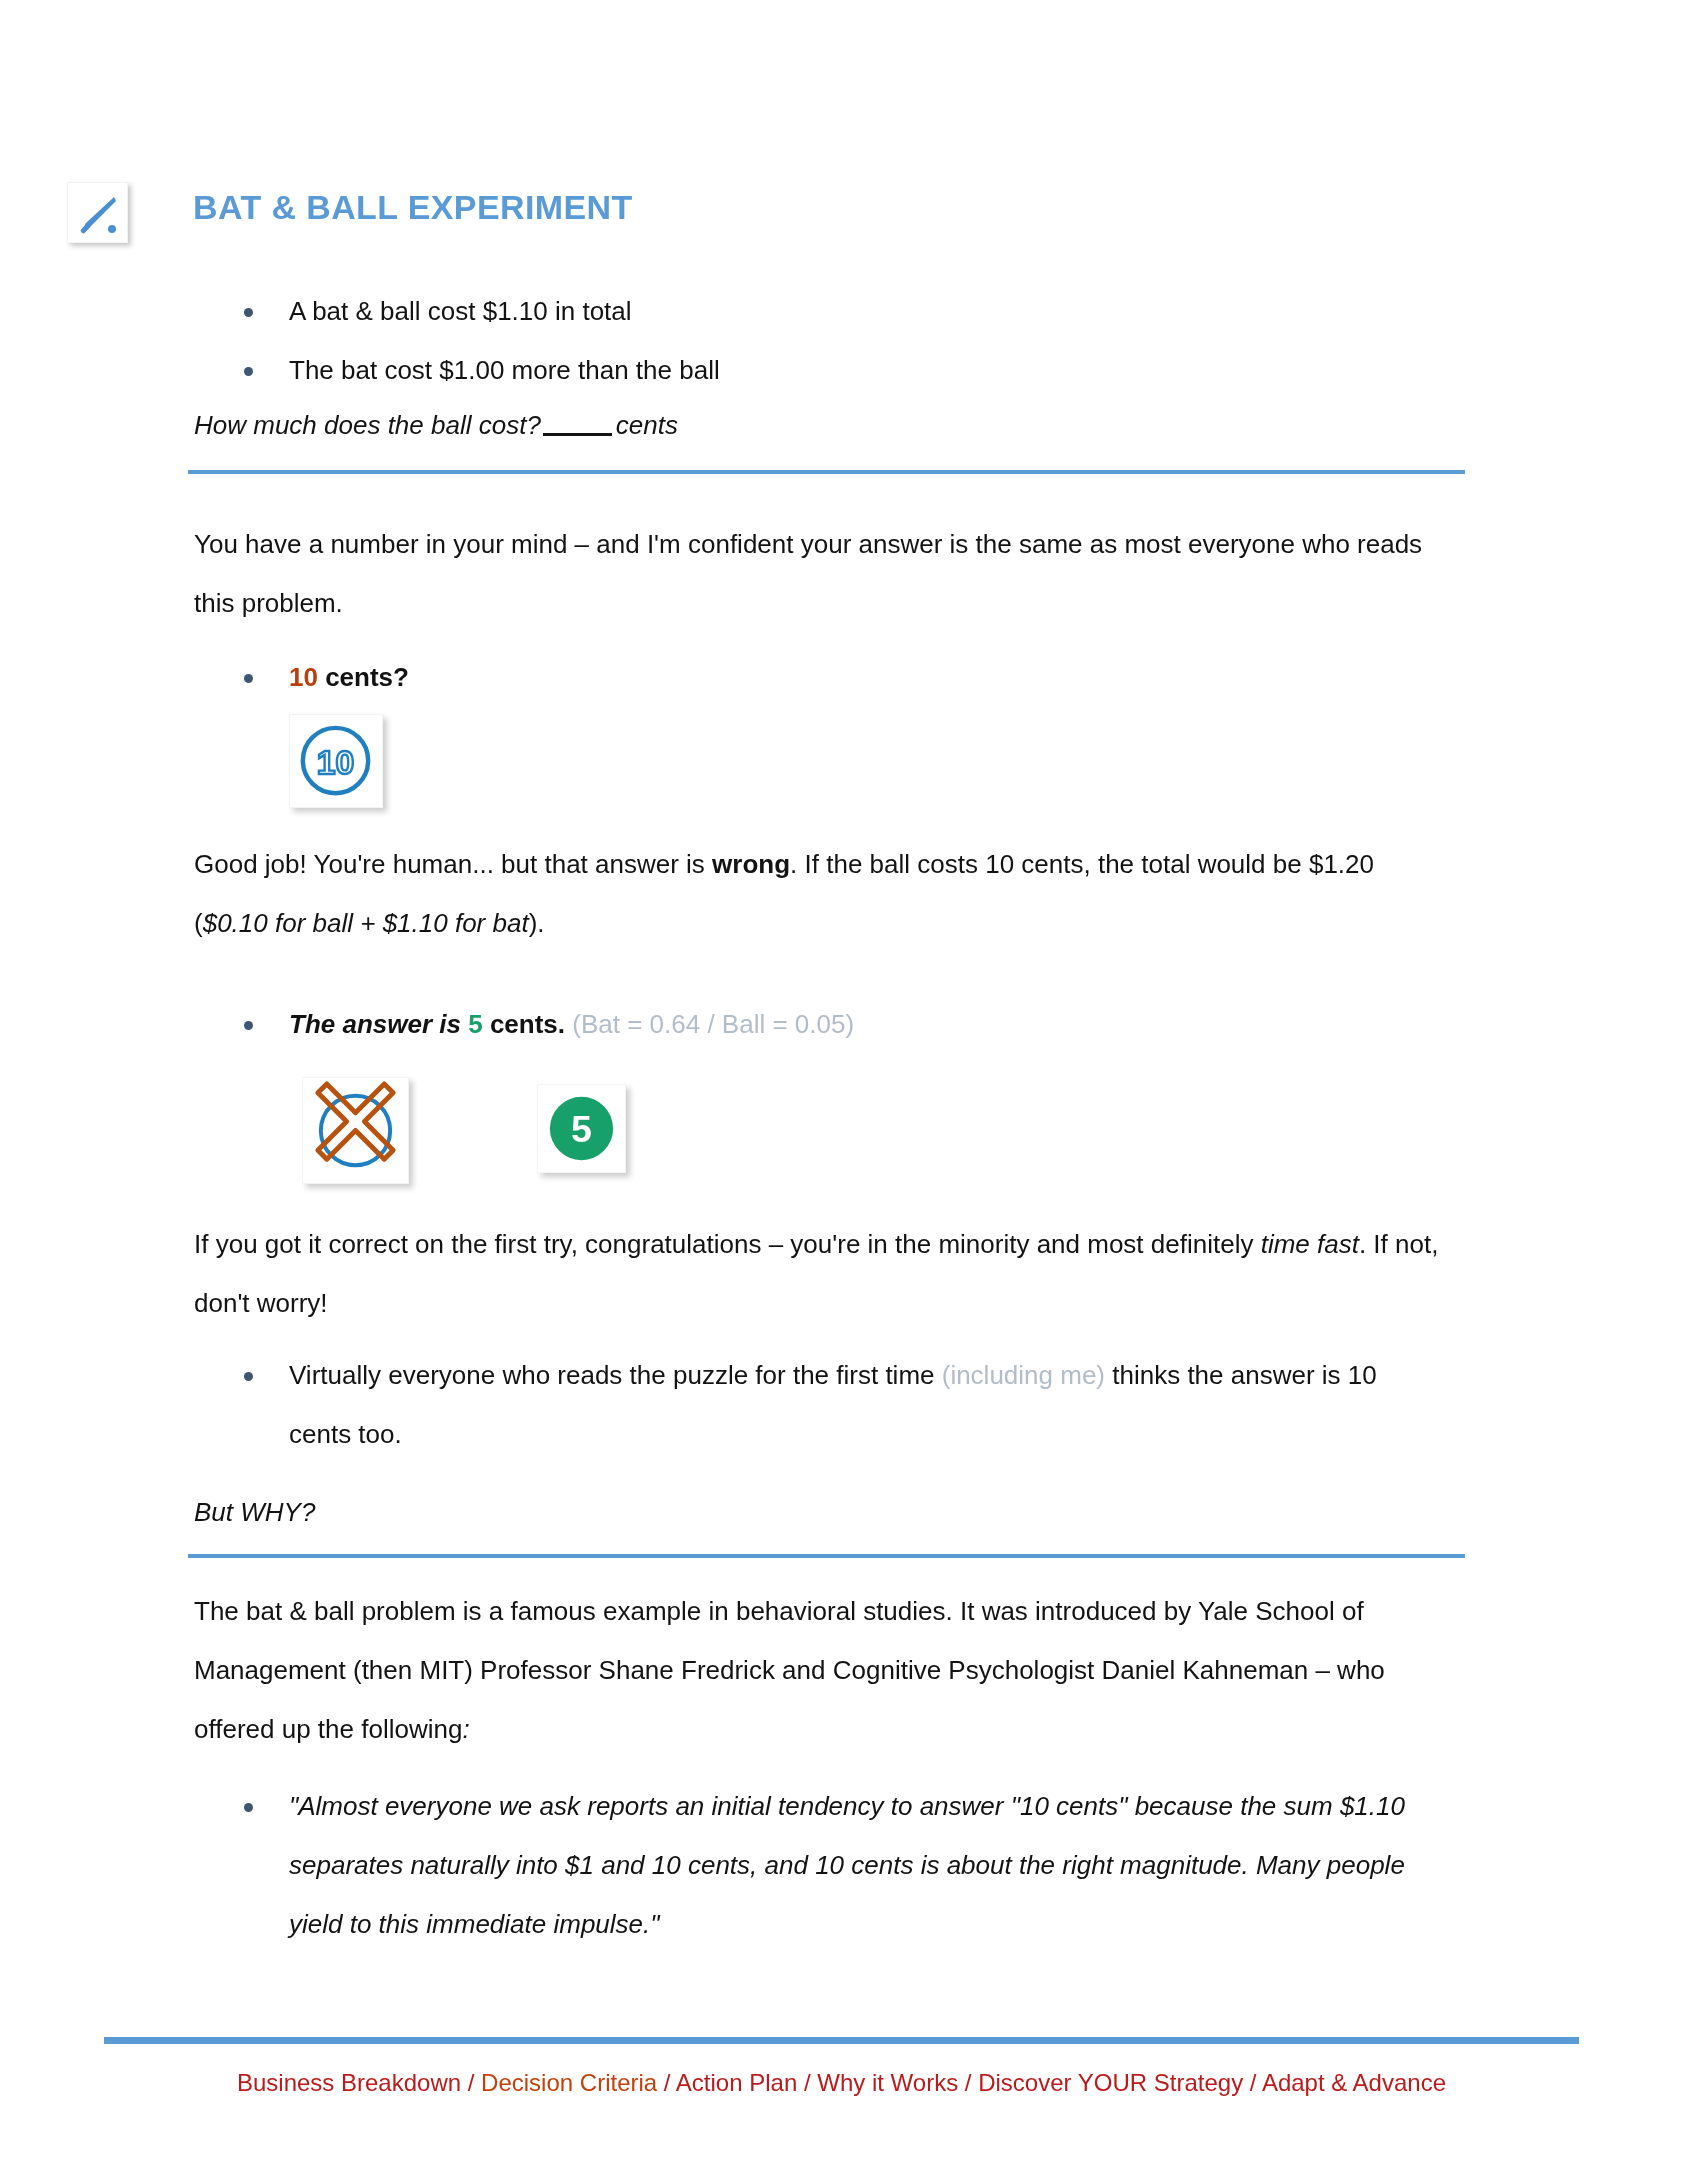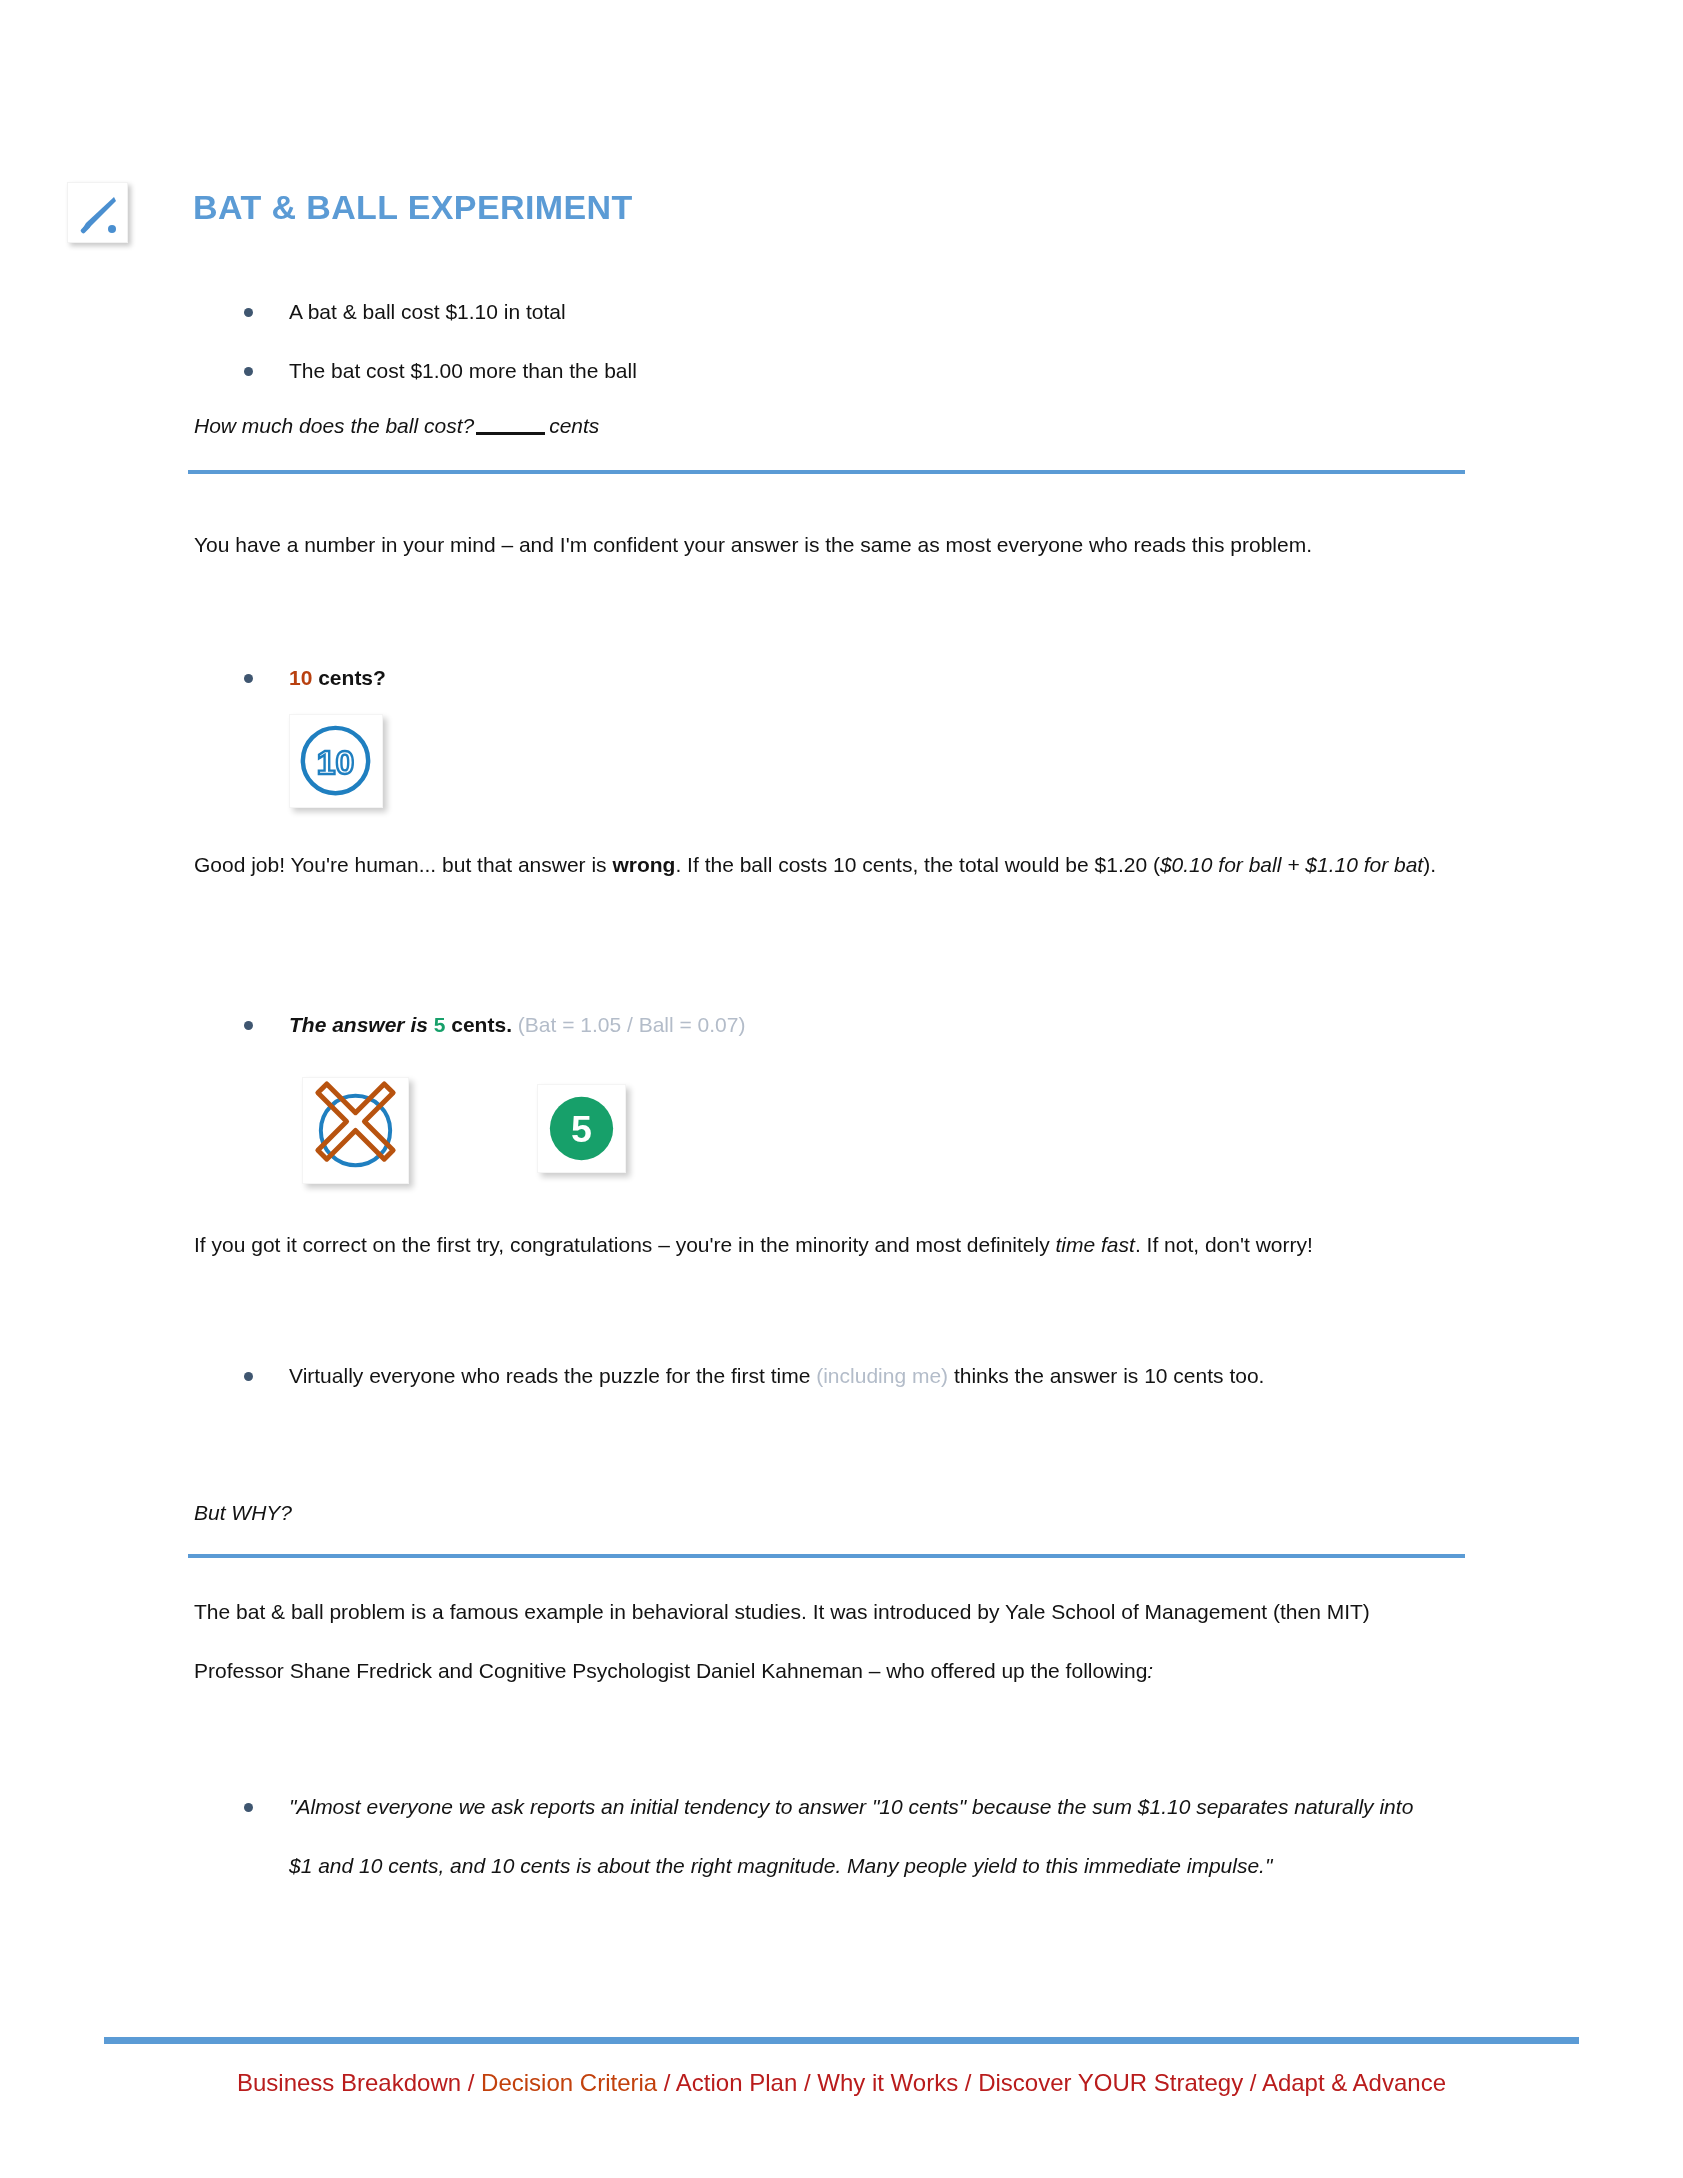--- a/index.html
+++ b/index.html
@@ -55,21 +55,21 @@
     font-size: 34px;
     font-weight: bold;
     letter-spacing: 0.4px;
     color: #5b9bd5;
     white-space: nowrap;
   }
 
   
   .block {
     position: absolute;
-    font-size: 21px;
+    font-size: 26px;
     line-height: 59px;
     color: #131313;
   }
   .para {
     left: 194px;
     width: 1247px;
   }
   .bullets {
     left: 194px;
     width: 1247px;
@@ -211,21 +211,21 @@
   </div>
 
   <div class="block para" style="top:835px;">
     <span>Good job! You're human... but that answer is </span><span class="bold">wrong</span><span>. If the ball costs 10 cents, the total would be $1.20 (</span><span class="italic">$0.10 for ball + $1.10 for bat</span><span>).</span>
   </div>
 
   <ul class="block bullets" style="top:995px;">
     <li>
       <span class="bullet-row">
         <span class="bullet-dot"></span>
-        <span class="bolditalic">The answer is </span><span class="green">5</span><span class="bold"> cents</span><span class="bold">.</span><span class="gray"> (Bat = 1.05 / Ball = 0.07)</span>
+        <span class="bolditalic">The answer is </span><span class="green">5</span><span class="bold"> cents</span><span class="bold">.</span><span class="gray"> (Bat = 0.64 / Ball = 0.05)</span>
       </span>
     </li>
   </ul>
 
   <div class="tile" style="left:302px; top:1077px; width:107px; height:107px;">
     <svg width="105" height="105" viewBox="0 0 106 106">
       <circle cx="53" cy="53" r="35" fill="none" stroke="#1f7fc0" stroke-width="4"></circle>
       <g fill="none" stroke="#b8530f" stroke-width="5" stroke-linejoin="round">
         <path d="M15 15 L24 6 L53 35 L82 6 L91 15 L62 44 L91 73 L82 82 L53 53 L24 82 L15 73 L44 44 Z"></path>
       </g>

